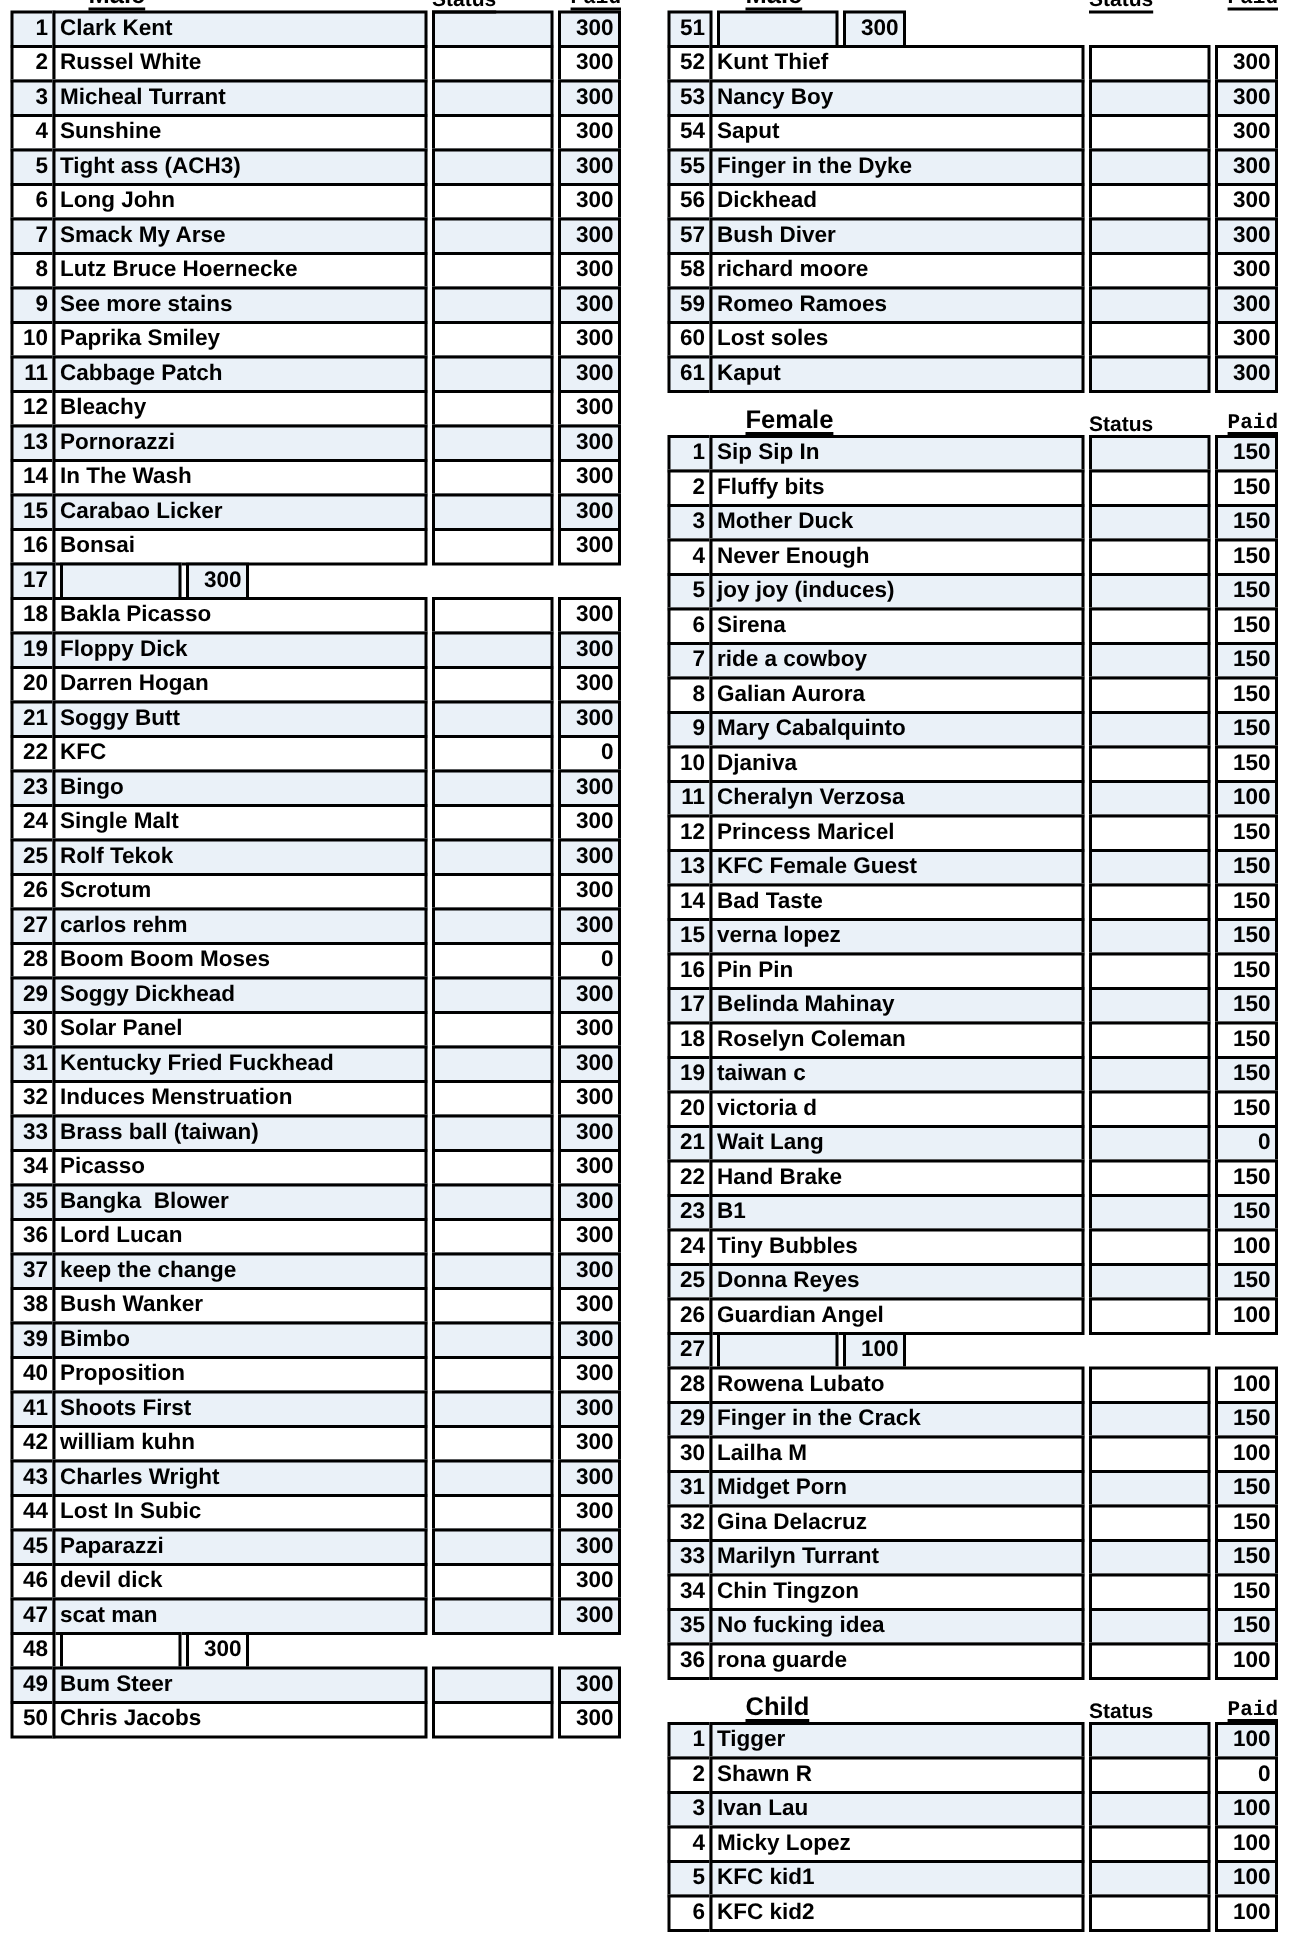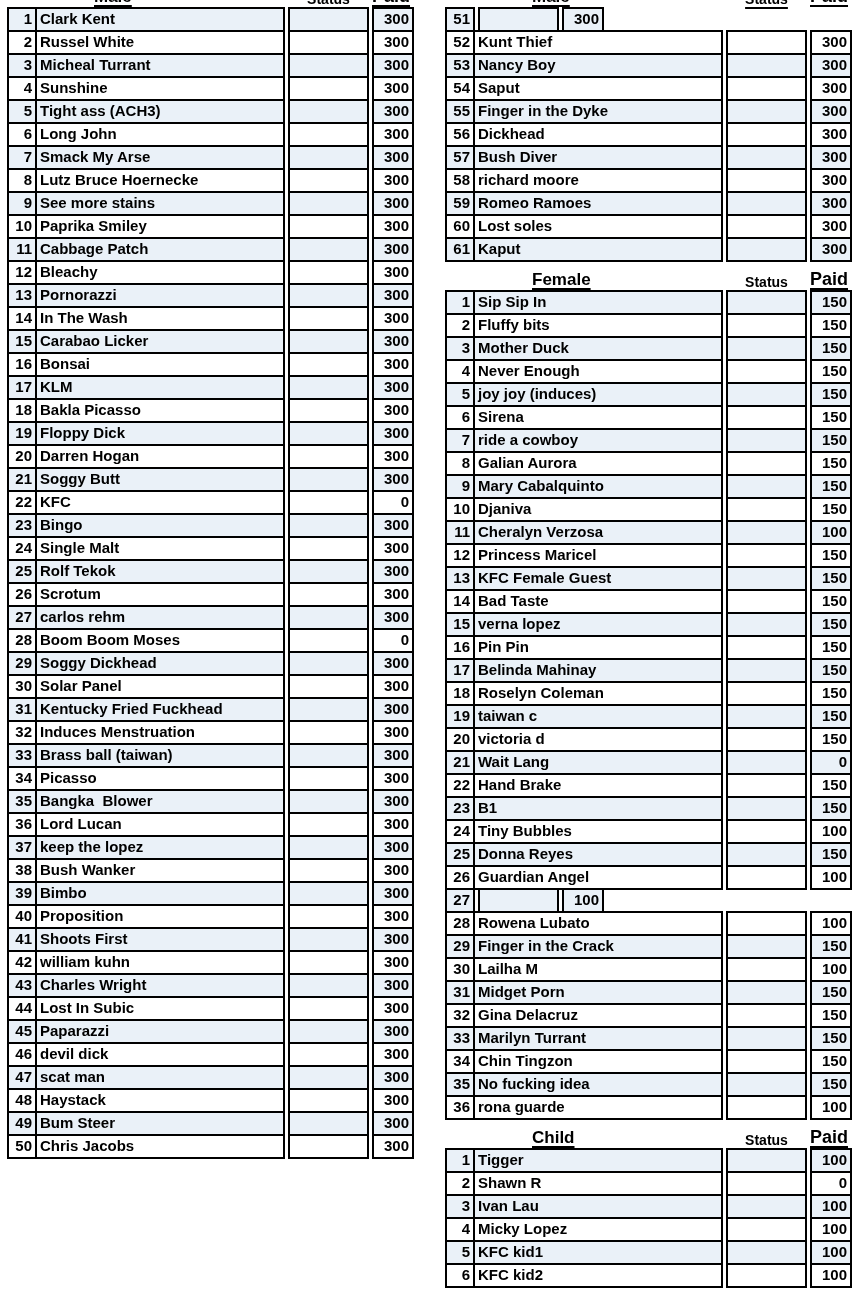--- a/index.html
+++ b/index.html
@@ -6,29 +6,29 @@
   body{
     width:865px;height:1297px;background:#ffffff;overflow:hidden;position:relative;
     font-family:"Liberation Sans",sans-serif;font-weight:bold;color:#000;
   }
   .col{position:absolute;top:-21px;width:412px;}
   #left-col{left:7px;}
   #right-col{left:445px;}
   .section-header{position:relative;height:30px;}
   .section-title{
     position:absolute;left:52px;bottom:2px;font-size:17px;
-    text-decoration:underline;text-decoration-thickness:2px;text-underline-offset:3px;margin-left:35px;
+    text-decoration:underline;text-decoration-thickness:2px;text-underline-offset:3px;
   }
   .h-status{
-    position:absolute;left:281px;width:81px;bottom:2px;font-size:14px;text-align:center;
+    position:absolute;left:281px;width:81px;bottom:2px;font-size:14px;text-align:left;
     text-decoration:underline;text-decoration-thickness:2px;text-underline-offset:3px;
   }
   .h-paid{
-    position:absolute;left:365px;width:42px;bottom:2px;font-size:18px;text-align:left;
-    text-decoration:underline;text-decoration-thickness:2px;text-underline-offset:3px;
+    position:absolute;left:365px;width:42px;bottom:2px;font-size:14px;text-align:right;
+    text-decoration:underline;text-decoration-thickness:2px;text-underline-offset:3px;font-family:Liberation Mono, monospace;
   }
   .row{display:flex;height:25px;margin-top:-2px;}
   .cell{
     box-sizing:border-box;border:2px solid #000;height:25px;
     font-size:15px;line-height:20px;background:#fff;overflow:hidden;
   }
   .num{width:30px;text-align:right;padding-right:3px;}
   .name{width:250px;margin-left:-2px;padding-left:3px;white-space:pre;}
   .gap{width:3px;}
   .status{width:81px;}
@@ -185,21 +185,20 @@
     <div class="cell num">16</div>
     <div class="cell name">Bonsai</div>
     <div class="gap"></div>
     <div class="cell status"></div>
     <div class="gap"></div>
     <div class="cell paid">300</div>
   </div>
 
   <div class="row odd">
     <div class="cell num">17</div>
-    <div class="cell name">KLM</div>
     <div class="gap"></div>
     <div class="cell status"></div>
     <div class="gap"></div>
     <div class="cell paid">300</div>
   </div>
 
   <div class="row even">
     <div class="cell num">18</div>
     <div class="cell name">Bakla Picasso</div>
     <div class="gap"></div>
@@ -365,21 +364,21 @@
     <div class="cell num">36</div>
     <div class="cell name">Lord Lucan</div>
     <div class="gap"></div>
     <div class="cell status"></div>
     <div class="gap"></div>
     <div class="cell paid">300</div>
   </div>
 
   <div class="row odd">
     <div class="cell num">37</div>
-    <div class="cell name">keep the lopez</div>
+    <div class="cell name">keep the change</div>
     <div class="gap"></div>
     <div class="cell status"></div>
     <div class="gap"></div>
     <div class="cell paid">300</div>
   </div>
 
   <div class="row even">
     <div class="cell num">38</div>
     <div class="cell name">Bush Wanker</div>
     <div class="gap"></div>
@@ -464,21 +463,20 @@
     <div class="cell num">47</div>
     <div class="cell name">scat man</div>
     <div class="gap"></div>
     <div class="cell status"></div>
     <div class="gap"></div>
     <div class="cell paid">300</div>
   </div>
 
   <div class="row even">
     <div class="cell num">48</div>
-    <div class="cell name">Haystack</div>
     <div class="gap"></div>
     <div class="cell status"></div>
     <div class="gap"></div>
     <div class="cell paid">300</div>
   </div>
 
   <div class="row odd">
     <div class="cell num">49</div>
     <div class="cell name">Bum Steer</div>
     <div class="gap"></div>

